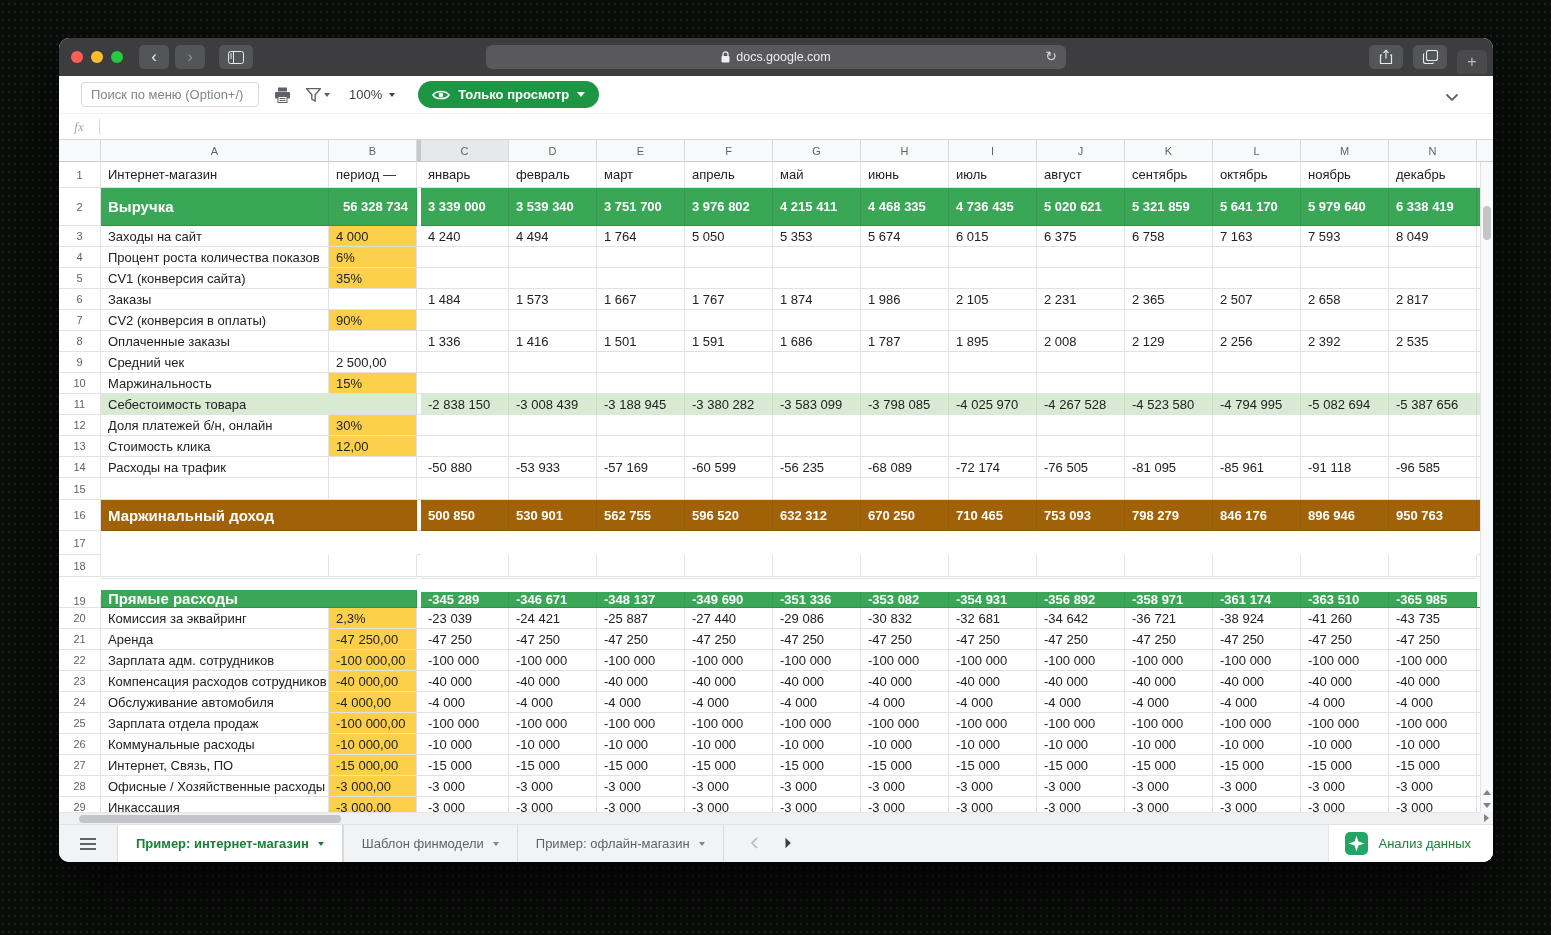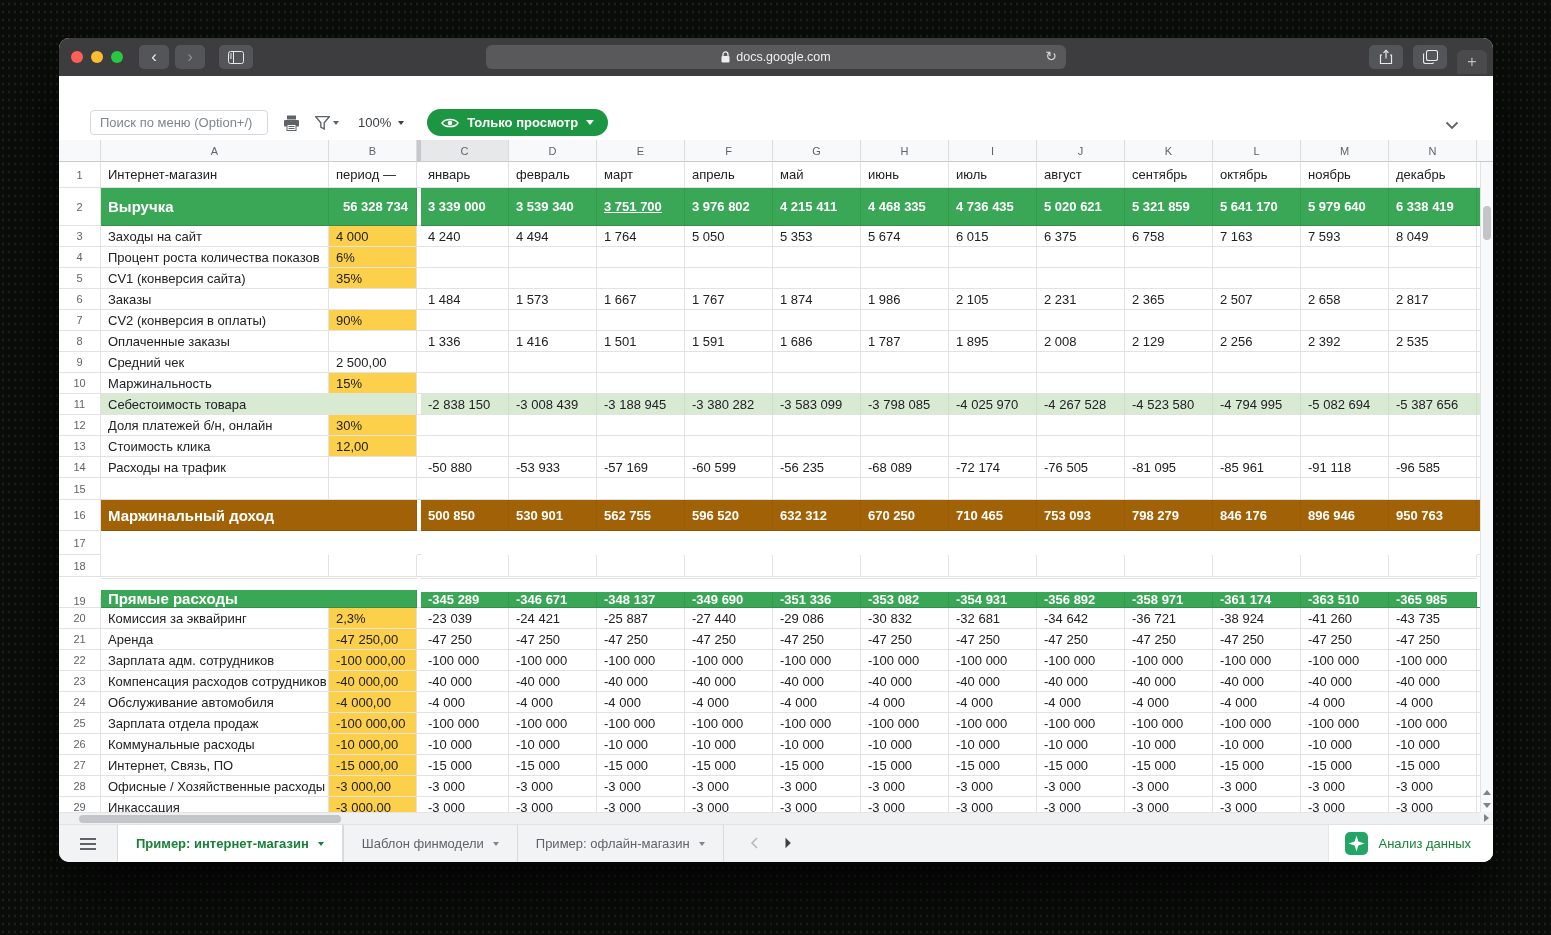--- a/index.html
+++ b/index.html
@@ -27,21 +27,21 @@
   .sidebtn { width:34px; height:24px; border-radius:5px; background:#545559; display:flex; align-items:center; justify-content:center; margin-left:14px; }
   .urlwrap { position:absolute; left:0; right:0; top:7px; display:flex; justify-content:center; pointer-events:none; }
   .urlpill { pointer-events:auto; width:580px; height:24px; background:#59595c; border-radius:6px; color:#eeeeef;
     font-size:12.5px; display:flex; align-items:center; justify-content:center; gap:6px; position:relative; }
   .reload { position:absolute; right:9px; top:3px; color:#d7d7d8; font-size:14px; }
   .tb-right { margin-left:auto; display:flex; align-items:center; gap:10px; }
   .sqbtn { width:34px; height:24px; border-radius:5px; background:#545559; display:flex; align-items:center; justify-content:center; }
   .plusseg { width:30px; height:24px; border-radius:6px 6px 0 0; background:#4a4a4d; color:#bdbdbf;
     display:flex; align-items:center; justify-content:center; font-size:16px; margin-top:10px; margin-right:-6px;}
   
-  .toolbar { height:38px; background:#fff; display:flex; align-items:center; padding-left:31px; gap:15px; position:relative; border-bottom:1px solid #efefef;margin-top:28px; }
+  .toolbar { height:38px; background:#fff; display:flex; align-items:center; padding-left:22px; gap:15px; position:relative; border-bottom:1px solid #efefef; }
   .menusearch { width:178px; height:25px; border:1px solid #d5d7da; border-radius:4px; font-size:13px; padding:0 9px; color:#444;
     font-family:"Liberation Sans","DejaVu Sans",sans-serif; outline:none; }
   .menusearch::placeholder { color:#80868b; }
   .tbico { color:#5f6368; display:flex; align-items:center; gap:3px; }
   .caret { width:0; height:0; border-left:4px solid transparent; border-right:4px solid transparent; border-top:5px solid currentColor; display:inline-block; }
   .caret.sm { border-left-width:3px; border-right-width:3px; border-top-width:4px; }
   .zoomctl { font-size:13px; color:#3c4043; display:flex; align-items:center; gap:7px; margin-left:4px; }
   .viewbtn { background:#1d9643; color:#fff; height:27px; border-radius:14px; display:flex; align-items:center; gap:8px;
     padding:0 14px; font-size:13px; font-weight:bold; margin-left:8px; }
   .collapsechev { position:absolute; right:34px; top:12px; color:#5f6368; }
@@ -222,21 +222,21 @@
           <div class="gc" style="width: 88px;">декабрь</div>
           <div class="gc fill" style="flex: 1 1 0%;"></div>
         </div>
         <div class="grow" style="height: 38px;">
           <div class="gc rh" style="width: 42px;">2</div>
           <div class="gc dark seclbl" style="width: 228px;">Выручка</div>
           <div class="gc dark bnum" style="width: 88px;">56 328 734</div>
           <div class="gc gapc" style="width: 4px;"></div>
           <div class="gc dark" style="width: 88px;">3 339 000</div>
           <div class="gc dark" style="width: 88px;">3 539 340</div>
-          <div class="gc dark" style="width: 88px; text-decoration: underline;">3 751 700</div>
+          <div class="gc dark" style="width: 88px;">3 751 700</div>
           <div class="gc dark" style="width: 88px;">3 976 802</div>
           <div class="gc dark" style="width: 88px;">4 215 411</div>
           <div class="gc dark" style="width: 88px;">4 468 335</div>
           <div class="gc dark" style="width: 88px;">4 736 435</div>
           <div class="gc dark" style="width: 88px;">5 020 621</div>
           <div class="gc dark" style="width: 88px;">5 321 859</div>
           <div class="gc dark" style="width: 88px;">5 641 170</div>
           <div class="gc dark" style="width: 88px;">5 979 640</div>
           <div class="gc dark" style="width: 88px;">6 338 419</div>
           <div class="gc fill dark" style="flex: 1 1 0%;"></div>

